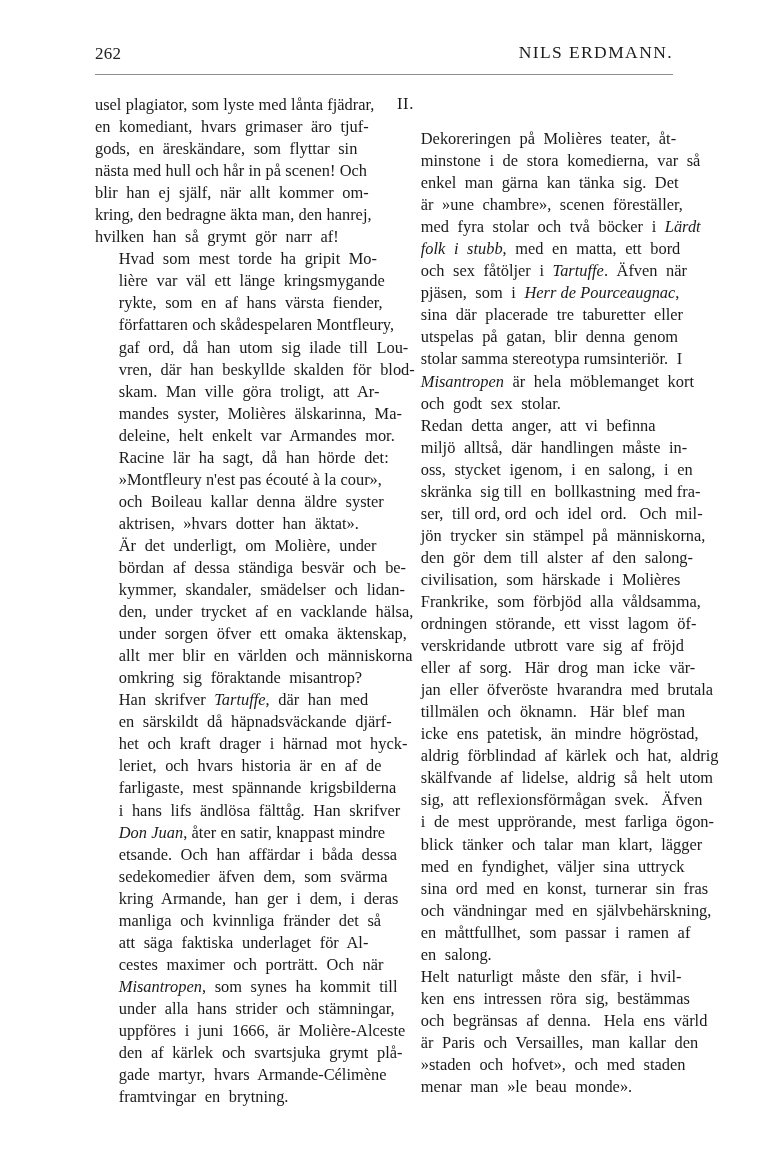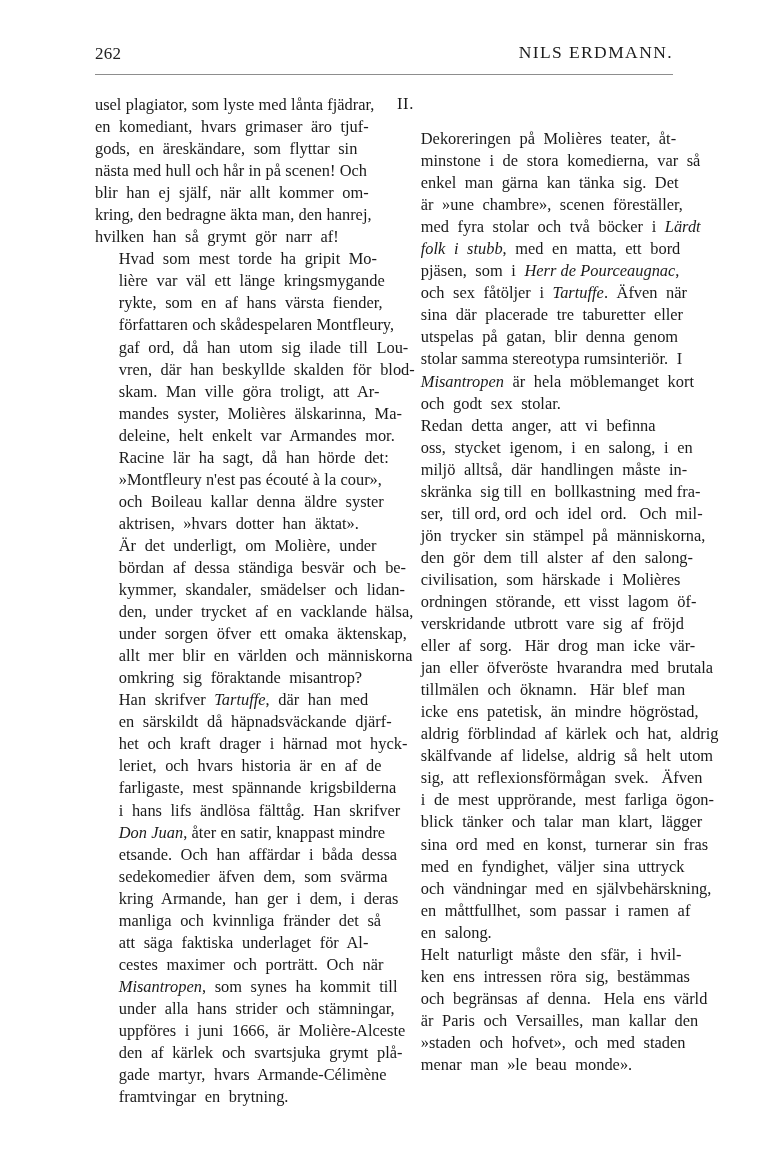--- a/index.html
+++ b/index.html
@@ -174,50 +174,51 @@
       </div>
     <div class="col col-right" id="col-right">
         <div class="section-number">II.</div>
         <p class="para indent">
           <span class="line">Dekoreringen  på  Molières  teater,  åt-</span>
           <span class="line">minstone  i  de  stora  komedierna,  var  så</span>
           <span class="line">enkel  man  gärna  kan  tänka  sig.  Det</span>
           <span class="line">är  »une  chambre»,  scenen  föreställer,</span>
           <span class="line">med  fyra  stolar  och  två  böcker  i  <i>Lärdt</i></span>
           <span class="line"><i>folk  i  stubb</i>,  med  en  matta,  ett  bord</span>
+          <span class="line">och  sex  fåtöljer  i  <i>Tartuffe</i>.  Äfven  när</span>
           <span class="line">pjäsen,  som  i  <i>Herr de Pourceaugnac</i>,</span>
-          <span class="line">och  sex  fåtöljer  i  <i>Tartuffe</i>.  Äfven  när</span>
           <span class="line">sina  där  placerade  tre  taburetter  eller</span>
           <span class="line">utspelas  på  gatan,  blir  denna  genom</span>
           <span class="line">stolar samma stereotypa rumsinteriör.  I</span>
           <span class="line"><i>Misantropen</i>  är  hela  möblemanget  kort</span>
           <span class="line">och  godt  sex  stolar.</span>
         </p>
         <p class="para indent">
           <span class="line">Redan  detta  anger,  att  vi  befinna</span>
+          <span class="line">miljö  alltså,  där  handlingen  måste  in-</span>
           <span class="line">oss,  stycket  igenom,  i  en  salong,  i  en</span>
-          <span class="line">miljö  alltså,  där  handlingen  måste  in-</span>
           <span class="line">skränka  sig till  en  bollkastning  med fra-</span>
           <span class="line">ser,  till ord, ord  och  idel  ord.   Och  mil-</span>
           <span class="line">jön  trycker  sin  stämpel  på  människorna,</span>
           <span class="line">den  gör  dem  till  alster  af  den  salong-</span>
           <span class="line">civilisation,  som  härskade  i  Molières</span>
+          <span class="line">Frankrike,  som  förbjöd  alla  våldsamma,</span>
           <span class="line">ordningen  störande,  ett  visst  lagom  öf-</span>
           <span class="line">verskridande  utbrott  vare  sig  af  fröjd</span>
           <span class="line">eller  af  sorg.   Här  drog  man  icke  vär-</span>
           <span class="line">jan  eller  öfveröste  hvarandra  med  brutala</span>
           <span class="line">tillmälen  och  öknamn.   Här  blef  man</span>
           <span class="line">icke  ens  patetisk,  än  mindre  högröstad,</span>
           <span class="line">aldrig  förblindad  af  kärlek  och  hat,  aldrig</span>
           <span class="line">skälfvande  af  lidelse,  aldrig  så  helt  utom</span>
           <span class="line">sig,  att  reflexionsförmågan  svek.   Äfven</span>
           <span class="line">i  de  mest  upprörande,  mest  farliga  ögon-</span>
           <span class="line">blick  tänker  och  talar  man  klart,  lägger</span>
+          <span class="line">med  en  fyndighet,  väljer  sina  uttryck</span>
           <span class="line">sina  ord  med  en  konst,  turnerar  sin  fras</span>
-          <span class="line">med  en  fyndighet,  väljer  sina  uttryck</span>
           <span class="line">och  vändningar  med  en  självbehärskning,</span>
           <span class="line">en  måttfullhet,  som  passar  i  ramen  af</span>
           <span class="line">en  salong.</span>
         </p>
         <p class="para indent">
           <span class="line">Helt  naturligt  måste  den  sfär,  i  hvil-</span>
           <span class="line">ken  ens  intressen  röra  sig,  bestämmas</span>
           <span class="line">och  begränsas  af  denna.   Hela  ens  värld</span>
           <span class="line">är  Paris  och  Versailles,  man  kallar  den</span>
           <span class="line">»staden  och  hofvet»,  och  med  staden</span>

